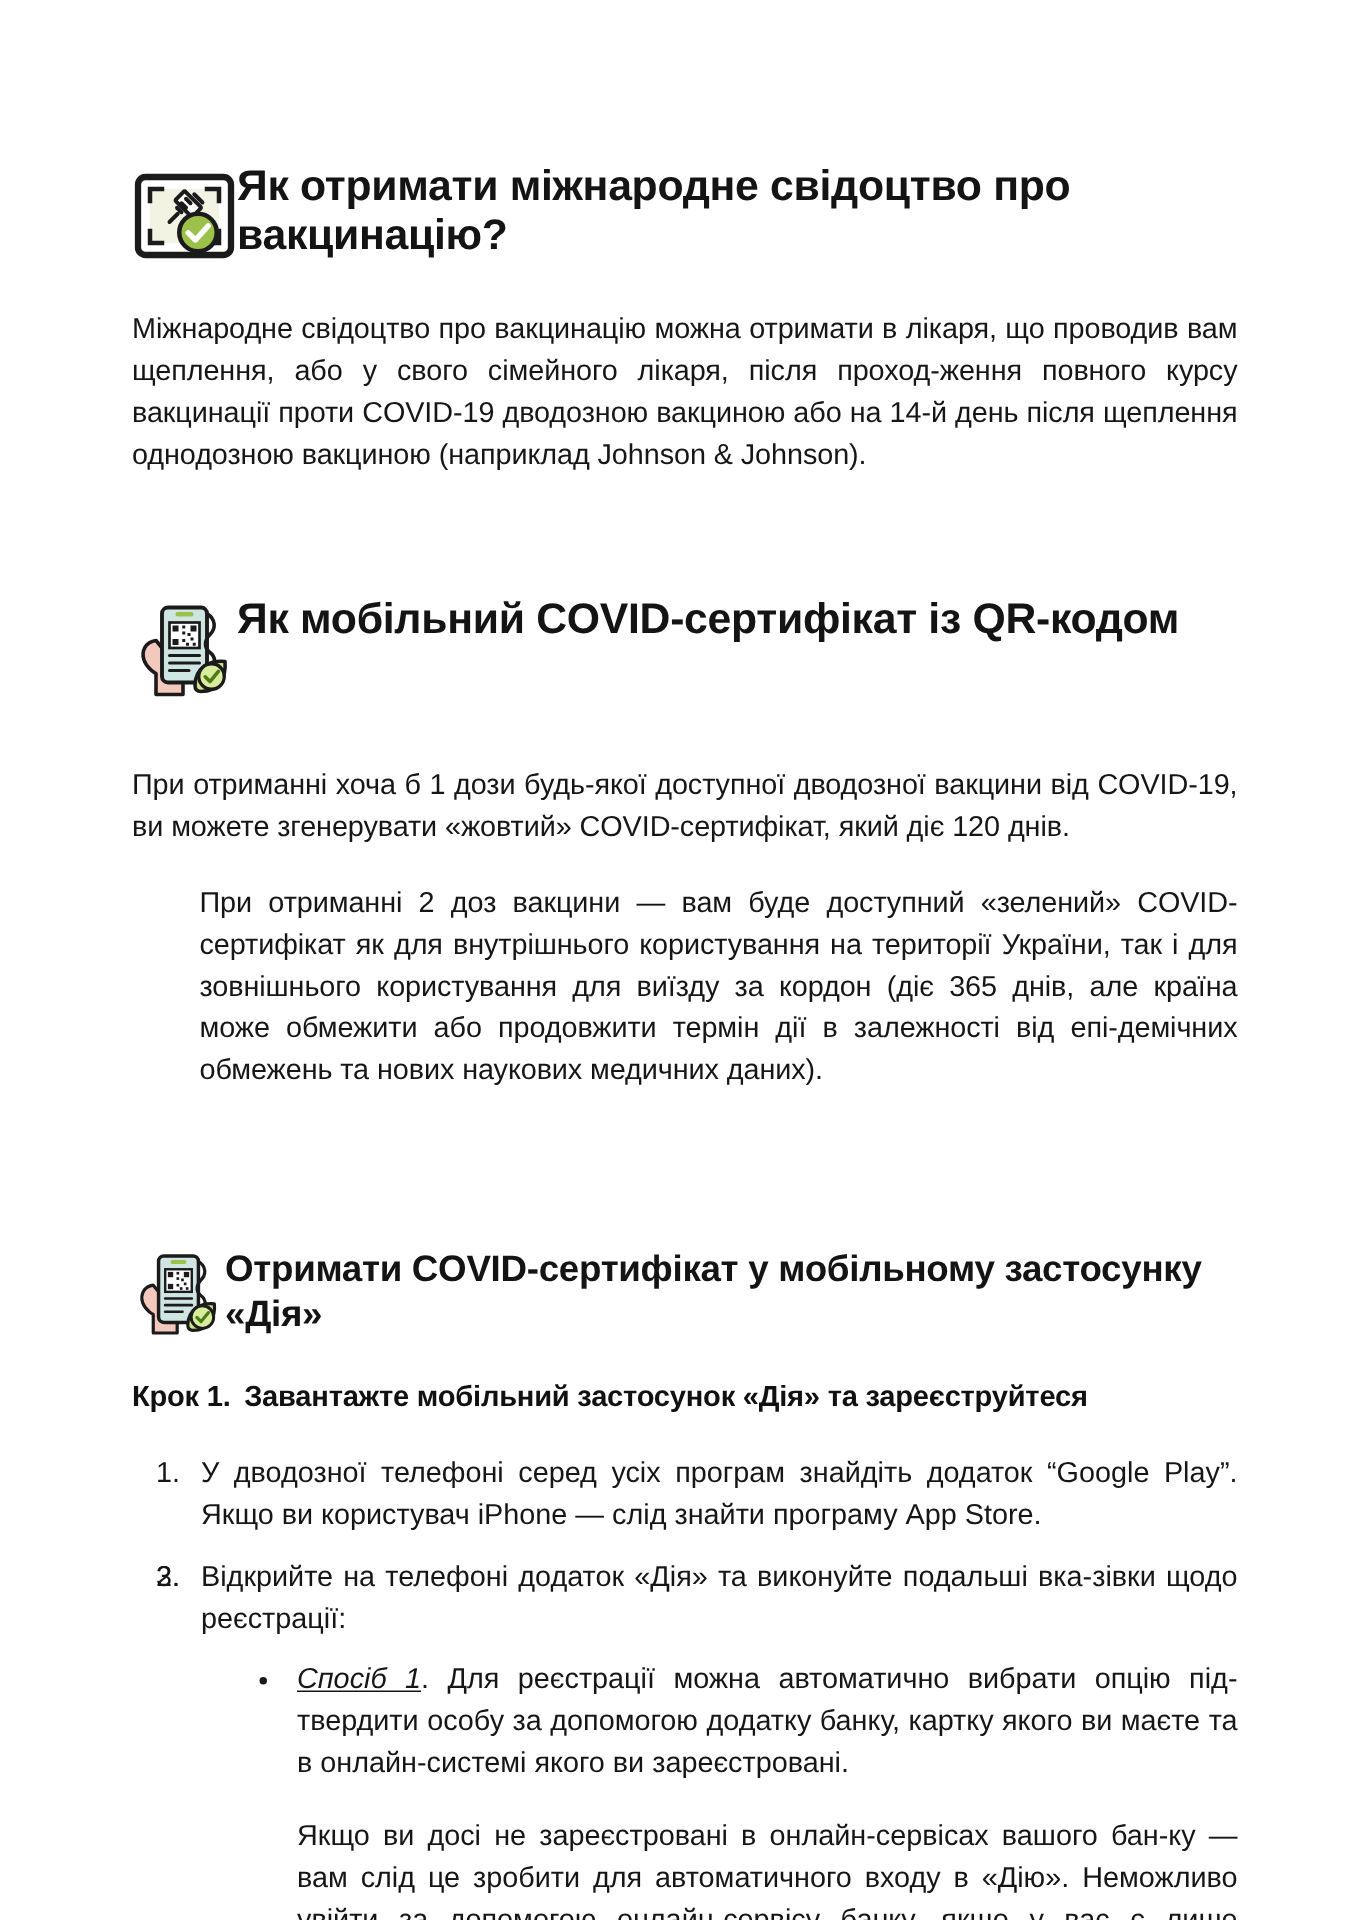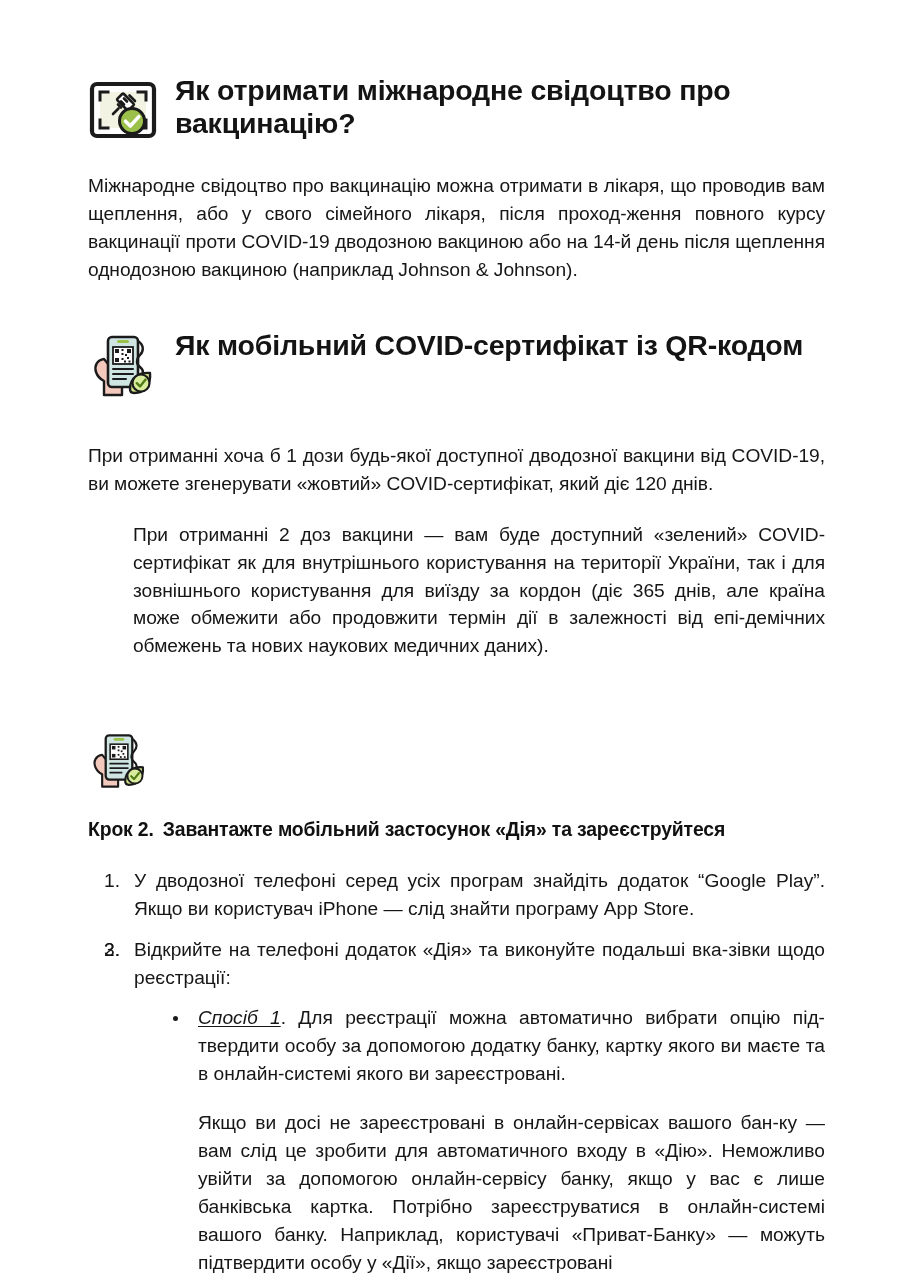--- a/index.html
+++ b/index.html
@@ -27,21 +27,21 @@
     position: absolute;
     left: 88px;
     top: 70px;
     width: 737px;
   }
 
   
   .section-head {
     display: flex;
     align-items: flex-start;
-    gap: 17px;
+    margin-top: 34px;
   }
   .section-head .icon-wrap {
     flex: 0 0 auto;
     width: 70px;
     height: 70px;
     margin-top: 6px;
   }
   .section-head.small .icon-wrap {
     width: 62px;
     height: 62px;
@@ -271,26 +271,27 @@
             <line x1="25" y1="38" x2="45" y2="38"></line>
             <line x1="25" y1="43" x2="45" y2="43"></line>
             <line x1="25" y1="48" x2="38" y2="48"></line>
           </g>
           <path d="M50 10 C56 14 56 20 52 24 C48 28 48 33 52 36 C56 39 56 44 52 47" fill="none" stroke="#1b1b1b" stroke-width="2.4" stroke-linecap="round"></path>
           <path d="M42 58 C42 46 52 41 62 42 C63 52 58 62 46 62 C43.5 62 42 60.5 42 58 Z" fill="#cfe08a" stroke="#1b1b1b" stroke-width="2.4" stroke-linejoin="round"></path>
           <circle cx="53" cy="52" r="8.5" fill="#d9ec9c" stroke="#1b1b1b" stroke-width="2.2"></circle>
           <path d="M48.8 52.2 L52 55.4 L57.6 48.6" fill="none" stroke="#4f7a18" stroke-width="2.4" stroke-linecap="round" stroke-linejoin="round"></path>
         </svg>
       </span>
+      <h2 class="heading h-sub">Отримати COVID-сертифікат у мобільному застосунку «Дія»</h2>
     </div>
 
     <div class="block-gap-md"></div>
 
     <p class="step-line">
-      <span class="step-label">Крок 2.</span><span>Завантажте мобільний застосунок «Дія» та зареєструйтеся</span>
+      <span class="step-label">Крок 1.</span><span>Завантажте мобільний застосунок «Дія» та зареєструйтеся</span>
     </p>
 
     <div class="block-gap-md"></div>
 
     <ol class="steps">
       <li>
         <span class="num">1.</span>
         <span>У дводозної телефоні серед усіх програм знайдіть додаток “Google Play”. Якщо ви користувач iPhone — слід знайти програму App Store.</span>
       </li>
       <li>

